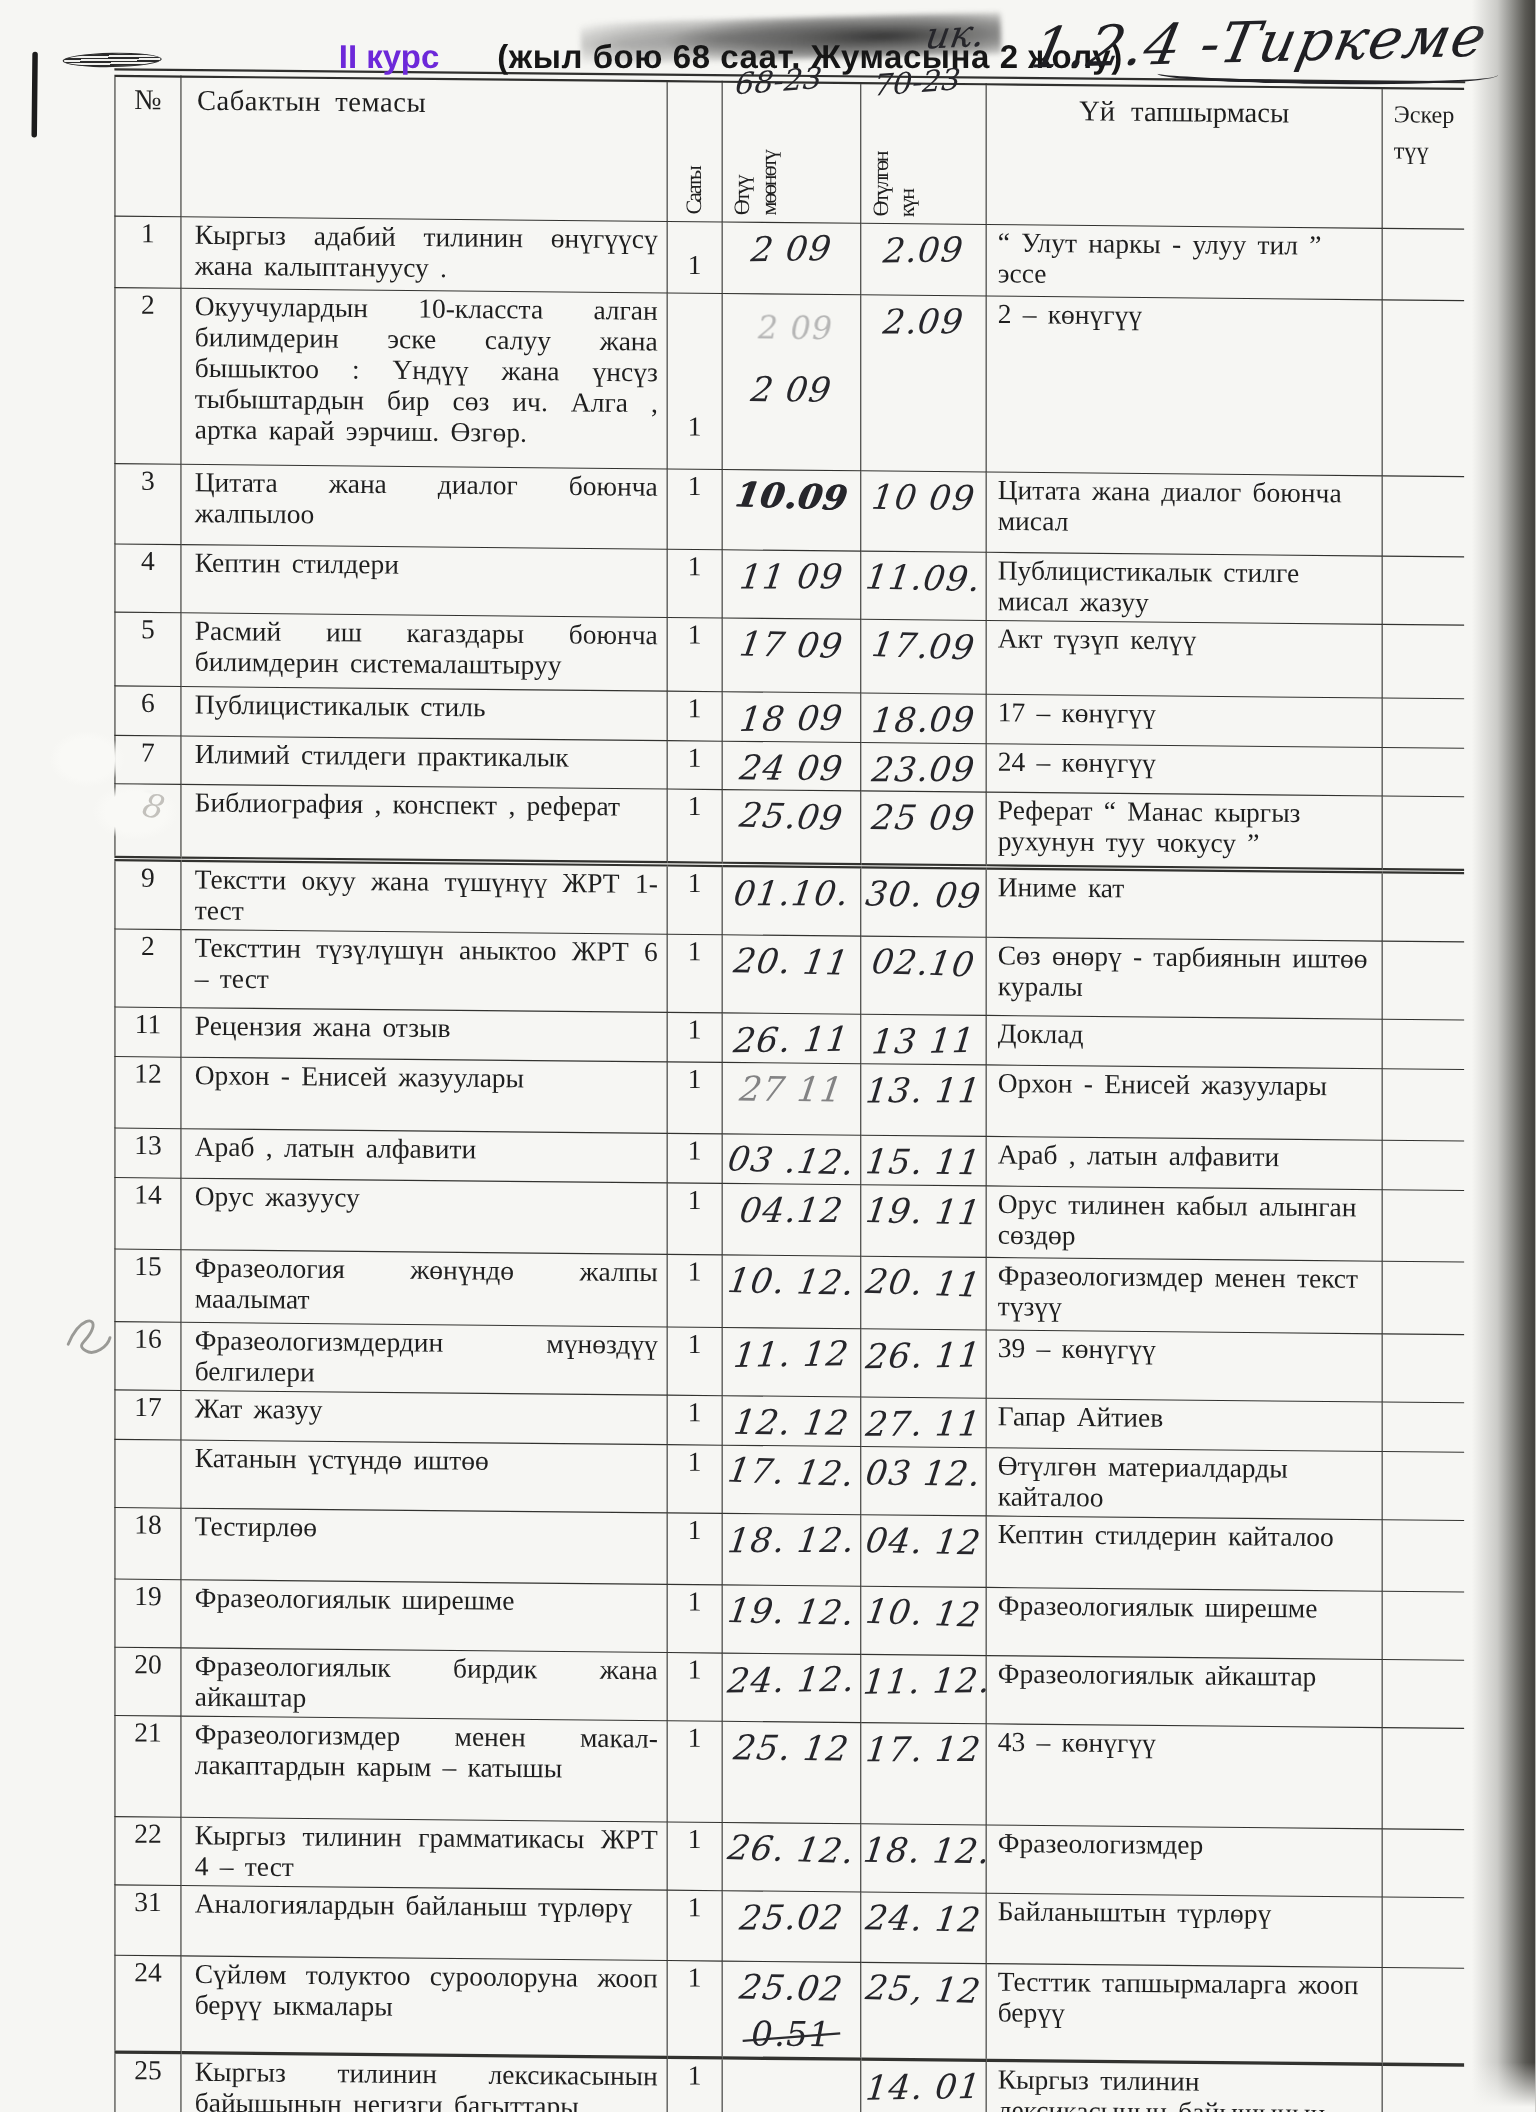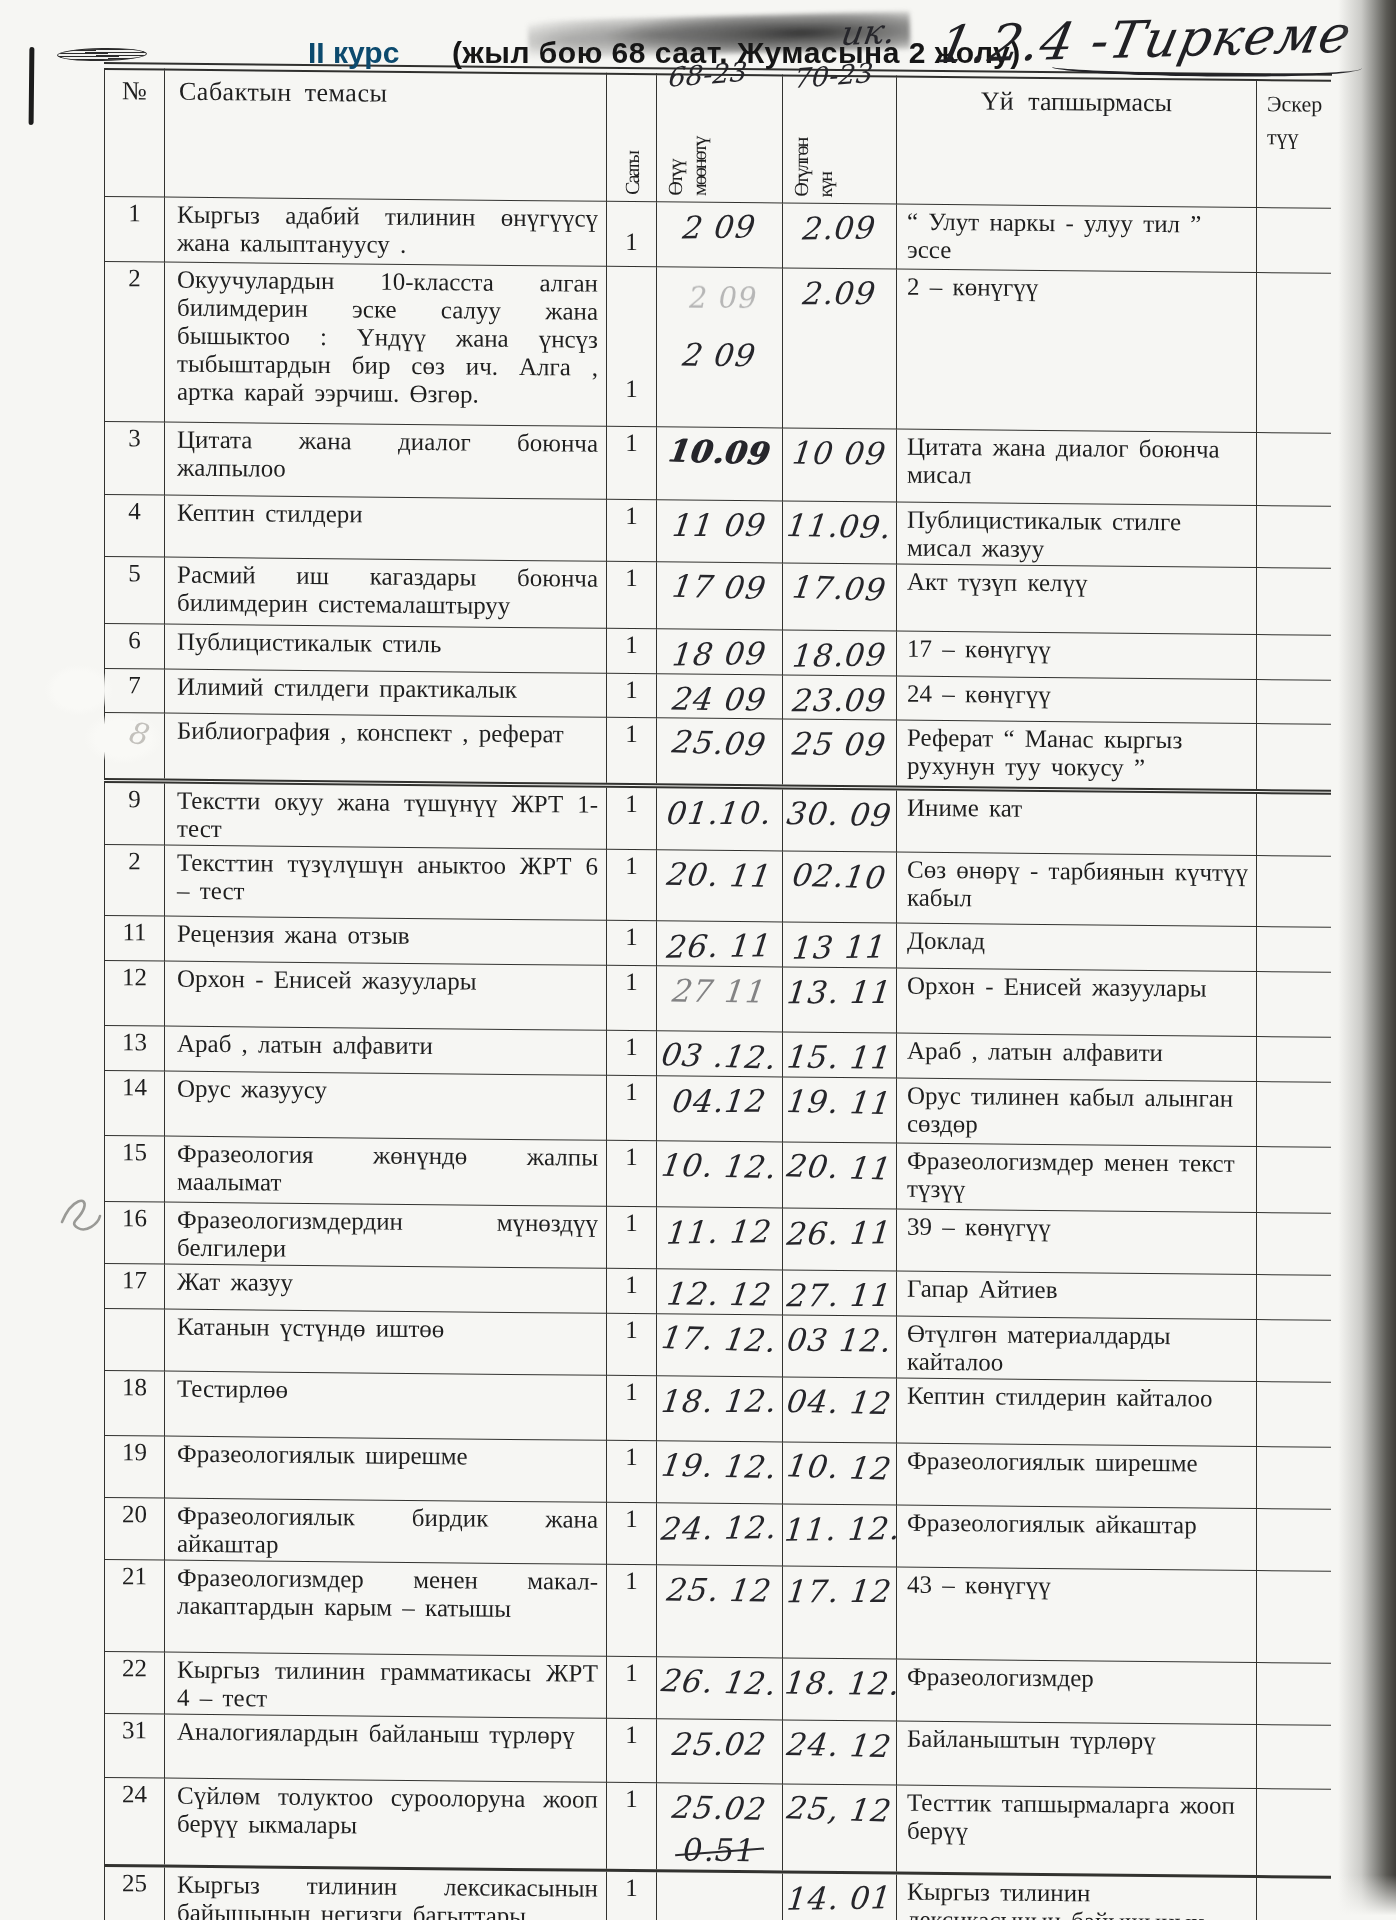--- a/index.html
+++ b/index.html
@@ -49,21 +49,21 @@
   }
   .margin-squiggle{position:absolute;left:58px;top:1192px;z-index:5;}
   .whiteout-margin{
     position:absolute;left:36px;top:658px;width:86px;height:64px;z-index:6;
     background:radial-gradient(50% 50% at 50% 50%, #f9f9f6 58%, rgba(249,249,246,0) 80%);
     border-radius:50%;
   }
   
   .course-label{
     position:absolute;left:308px;top:36px;z-index:4;
-    font-family:"Liberation Sans",sans-serif;font-weight:bold;font-size:30px;color:#0c4a6e;
+    font-family:"Liberation Sans",sans-serif;font-weight:bold;font-size:30px;color:#6d28d9;
   }
   .course-details{
     position:absolute;left:452px;top:36px;z-index:4;
     font-family:"Liberation Sans",sans-serif;font-weight:bold;font-size:30px;color:#161616;
     letter-spacing:.5px;
   }
   .attachment-note{
     position:absolute;left:940px;top:10px;z-index:6;white-space:nowrap;
     font-family:"DejaVu Serif",serif;font-style:italic;
     font-size:51px;color:#202024;
@@ -321,21 +321,21 @@
         <tr style="height: 71px;">
           <td class="c-num"><span class="row-number-text">2</span></td>
           <td class="c-topic"><span>Тексттин түзүлүшүн аныктоо ЖРТ 6 – тест</span></td>
           <td class="c-hours"><span>1</span></td>
           <td class="c-planned">
             <span class="hw-date" style="transform: skewX(-8deg) rotate(0.7deg);">20. 11</span>
           </td>
           <td class="c-actual">
             <span class="hw-date" style="transform: skewX(-7deg) rotate(1.4deg);">02.10</span>
           </td>
-          <td class="c-homework"><span>Сөз өнөрү - тарбиянын күчтүү кабыл</span></td>
+          <td class="c-homework"><span>Сөз өнөрү - тарбиянын иштөө куралы</span></td>
           <td class="c-note"></td>
         </tr>
         <tr style="height: 40px;">
           <td class="c-num"><span class="row-number-text">11</span></td>
           <td class="c-topic"><span>Рецензия жана отзыв</span></td>
           <td class="c-hours"><span>1</span></td>
           <td class="c-planned">
             <span class="hw-date" style="transform: skewX(-8deg) rotate(-1.4deg);">26. 11</span>
           </td>
           <td class="c-actual">

